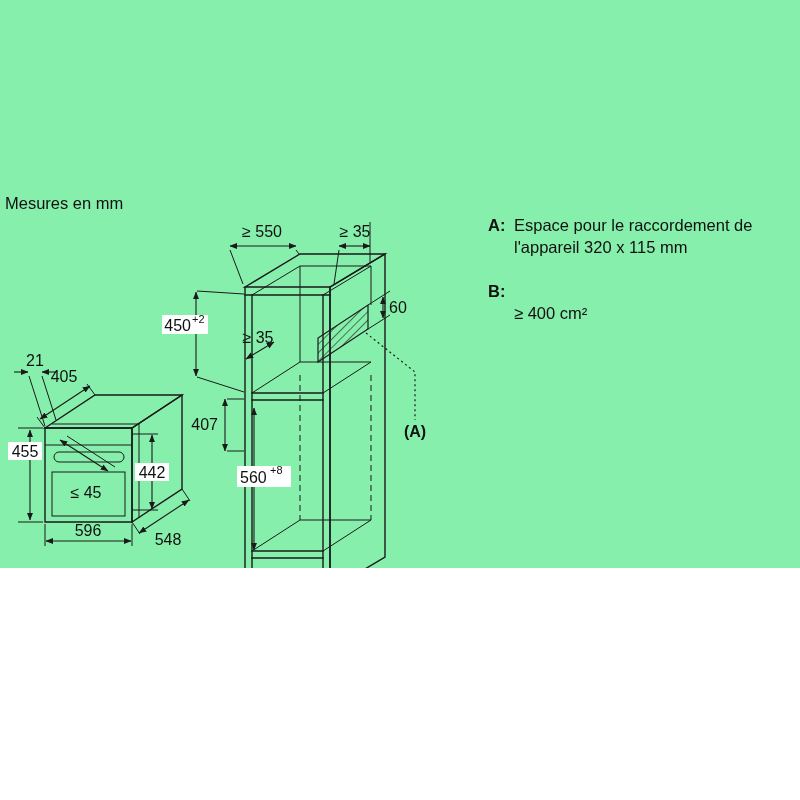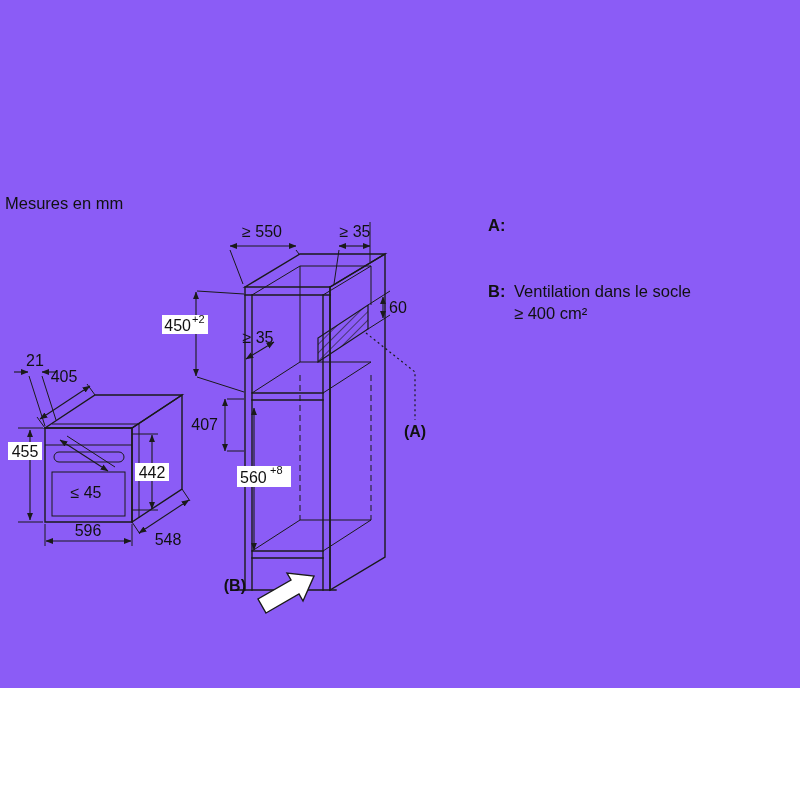--- a/index.html
+++ b/index.html
@@ -1,16 +1,16 @@
 <!DOCTYPE html>
 <html><head>
 <meta charset="utf-8">
 <style>
   html,body{margin:0;padding:0;background:#fff;}
-  #page{position:relative;width:800px;height:688px;background:#8b5cf6;overflow:hidden;
+  #page{position:relative;width:800px;height:568px;background:#86efac;overflow:hidden;
         font-family:"Liberation Sans", sans-serif;color:#111;}
   .abs{position:absolute;}
   #title{left:5px;top:194px;font-size:16.5px;}
   .legend{display:flex;font-size:16.5px;line-height:22px;}
   .legend .key{font-weight:bold;width:26px;flex:0 0 26px;}
   #legend-a{left:488px;top:214px;width:300px;}
   #legend-b{left:488px;top:280px;width:300px;}
   svg{position:absolute;left:0;top:0;}
   svg text{font-family:"Liberation Sans", sans-serif;font-size:16px;fill:#111;}
   text.sup{font-size:11px;}
@@ -24,28 +24,29 @@
 </head>
 <body>
 
 <div id="page">
 
   <div id="title" class="abs">Mesures en mm</div>
 
   <div id="legend-a" class="abs legend">
     <span class="key">A:</span>
     <span>
-      <br>
+      <span>Espace pour le raccordement de</span><br>
+      <span>l'appareil 320 x 115 mm</span>
     </span>
   </div>
 
   <div id="legend-b" class="abs legend">
     <span class="key">B:</span>
     <span>
-      <span>Ventilation dans le socle</span><br>
+      <br>
       <span>≥ 400 cm²</span>
     </span>
   </div>
 
   <svg width="800" height="800" viewBox="0 0 800 800">
     <defs>
       <marker id="arr" viewBox="0 0 10 10" refX="9.5" refY="5" markerWidth="7" markerHeight="7" orient="auto-start-reverse">
         <path d="M0,1 L10,5 L0,9 z" fill="#1a1a1a"></path>
       </marker>
       <pattern id="hatch" width="6" height="6" patternUnits="userSpaceOnUse" patternTransform="rotate(45)">

